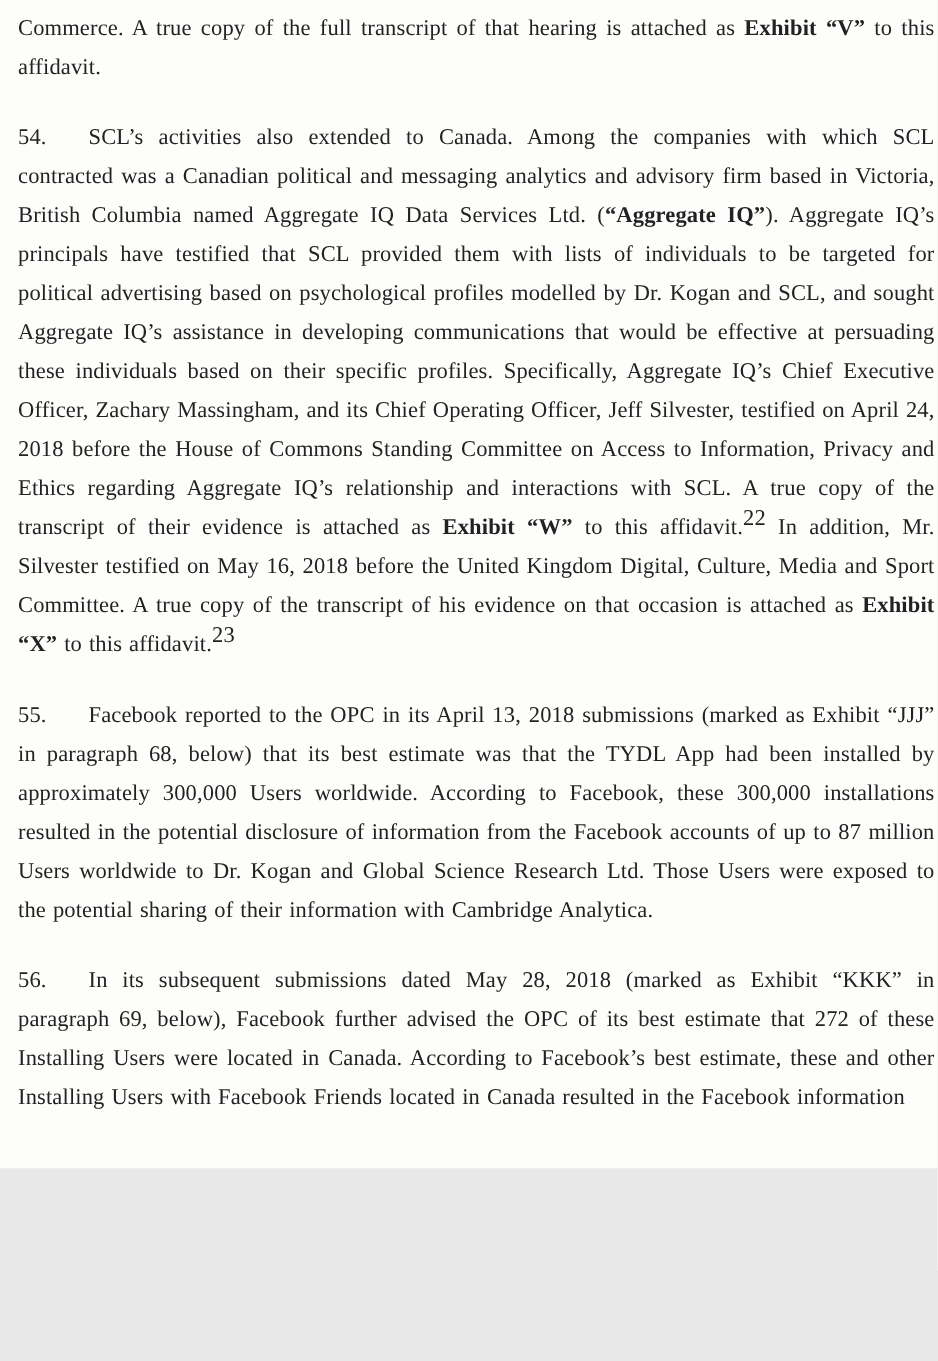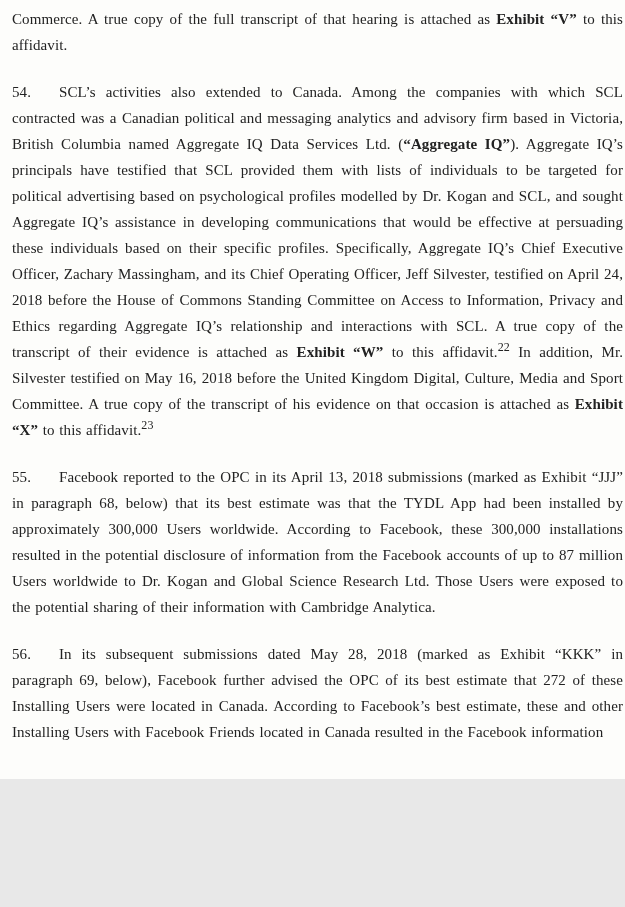--- a/index.html
+++ b/index.html
@@ -35,21 +35,21 @@
   }
   .pnum {
     display: inline-block;
     width: 47px;
     font-family: Liberation Serif, serif;
   }
   .bold {
     font-weight: bold;
   }
   .para sup {
-    font-size: 12px;
+    font-size: 15px;
     line-height: 0;
     vertical-align: super;
   }
   .page-number {
     position: absolute;
     top: 874px;
     left: 0;
     width: 100%;
     text-align: center;
     font-size: 14.5px;

